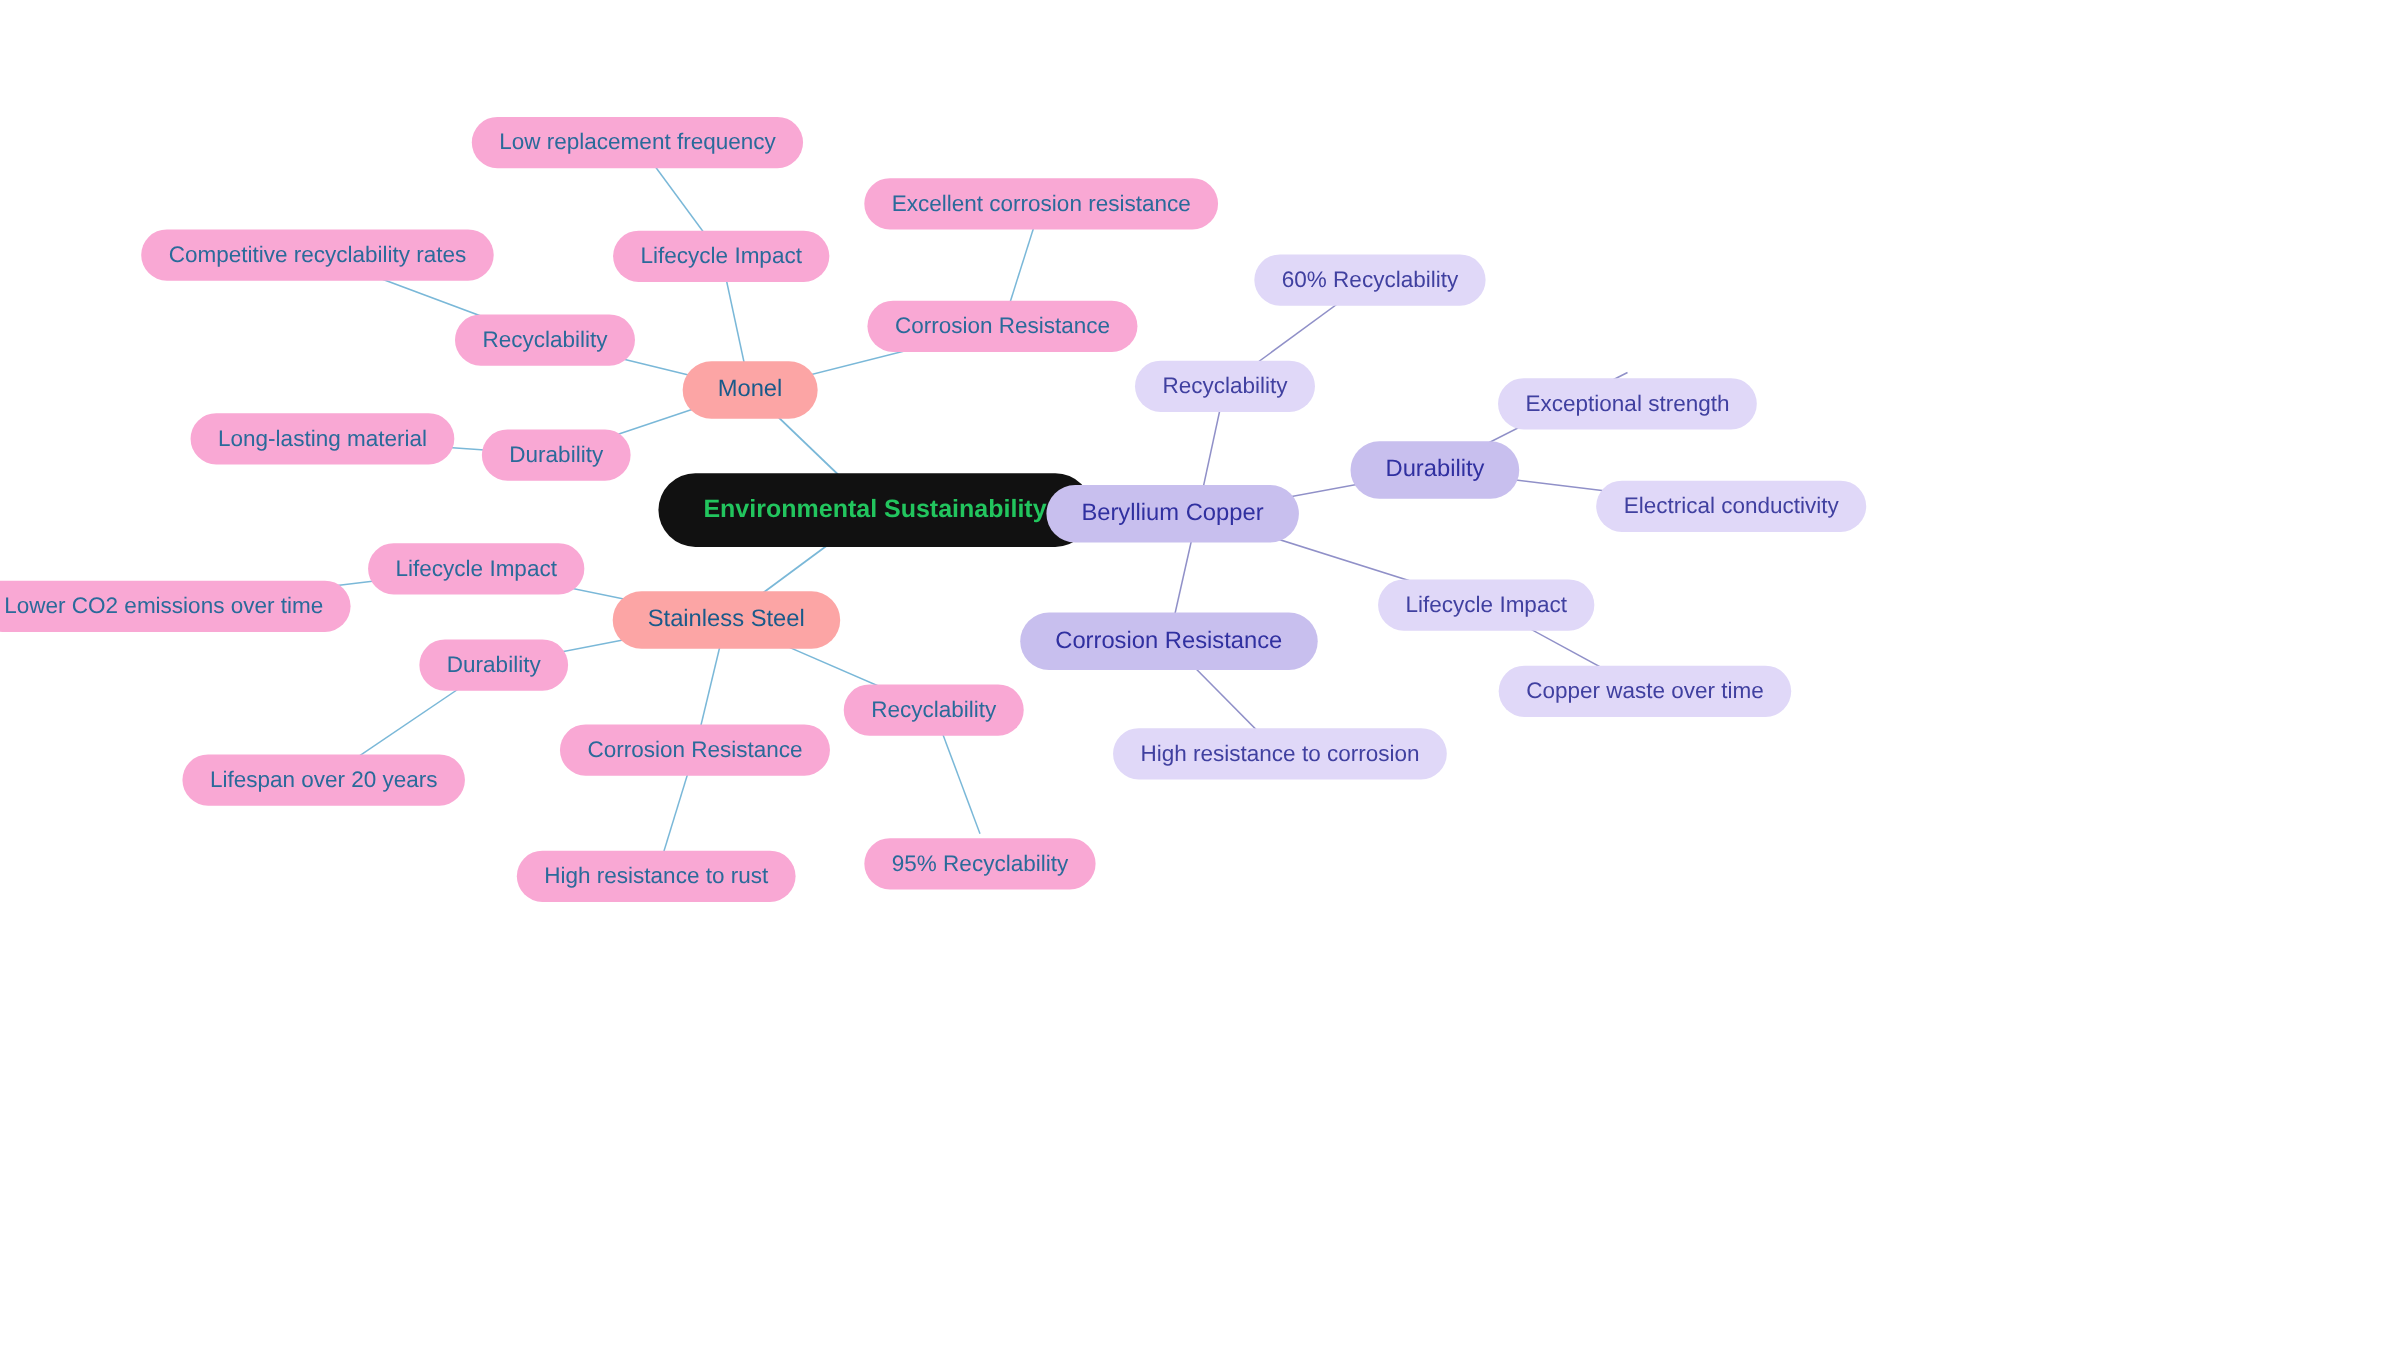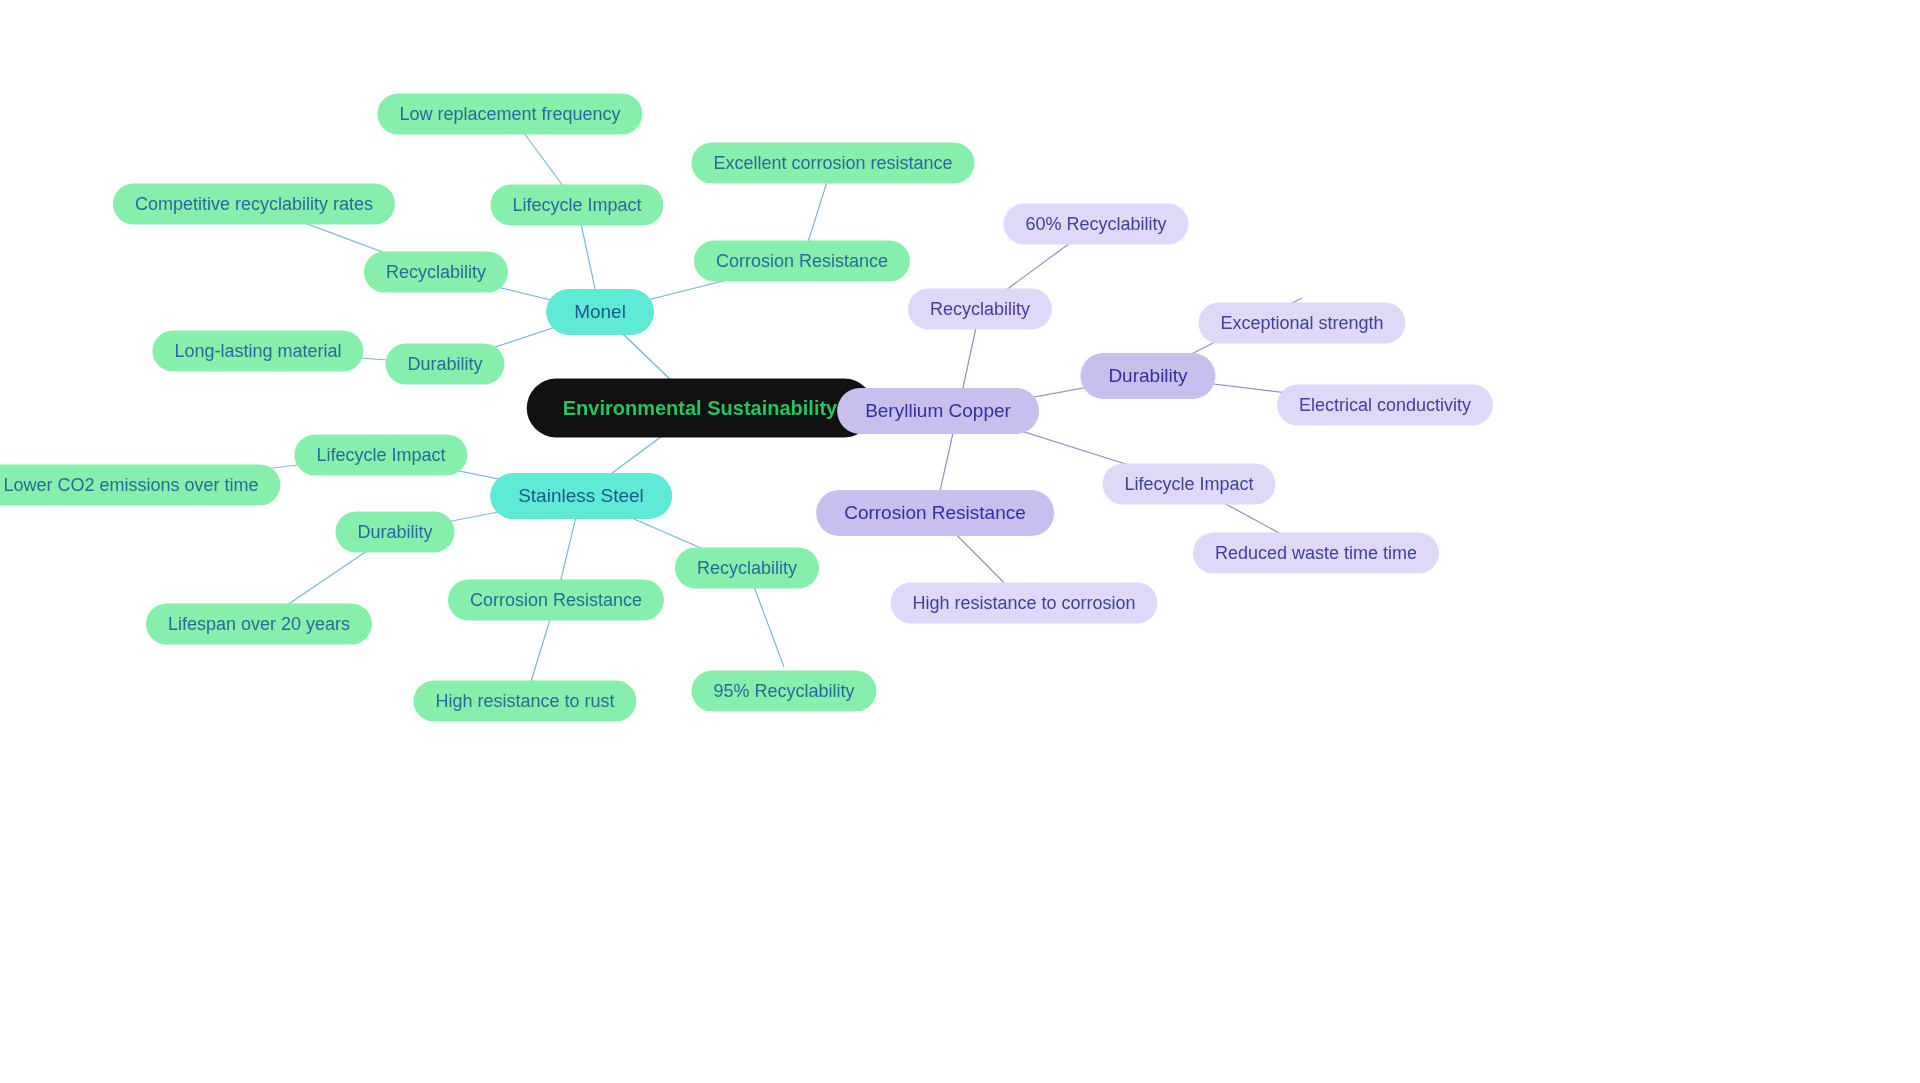--- a/index.html
+++ b/index.html
@@ -32,26 +32,26 @@
     }
     .node-center {
       background: #111111;
       color: #22c55e;
       font-size: 20px;
       font-weight: 600;
       padding: 18px 36px;
       border-radius: 50px;
     }
     .node-blue {
-      background: #86efac;
+      background: #f9a8d4;
       color: #2a6a9a;
       border: none;
     }
     .node-blue-mid {
-      background: #5eead4;
+      background: #fca5a5;
       color: #1a5a8a;
       font-size: 19px;
       padding: 12px 28px;
     }
     .node-purple {
       background: #e0d8f8;
       color: #4040a0;
       border: none;
     }
     .node-purple-mid {
@@ -148,15 +148,15 @@
 <div class="node node-purple" style="left: 1189px; top: 484px;">Lifecycle Impact</div>
 
 <div class="node node-purple-mid" style="left: 935px; top: 513px;">Corrosion Resistance</div>
 
 <div class="node node-purple" style="left: 1096px; top: 224px;">60% Recyclability</div>
 
 <div class="node node-purple" style="left: 1302px; top: 298px; margin-top: 25px;">Exceptional strength</div>
 
 <div class="node node-purple" style="left: 1385px; top: 405px;">Electrical conductivity</div>
 
-<div class="node node-purple" style="left: 1316px; top: 553px;">Reduced waste time time</div>
+<div class="node node-purple" style="left: 1316px; top: 553px;">Copper waste over time</div>
 
 <div class="node node-purple" style="left: 1024px; top: 603px;">High resistance to corrosion</div>
 
 </body></html>

